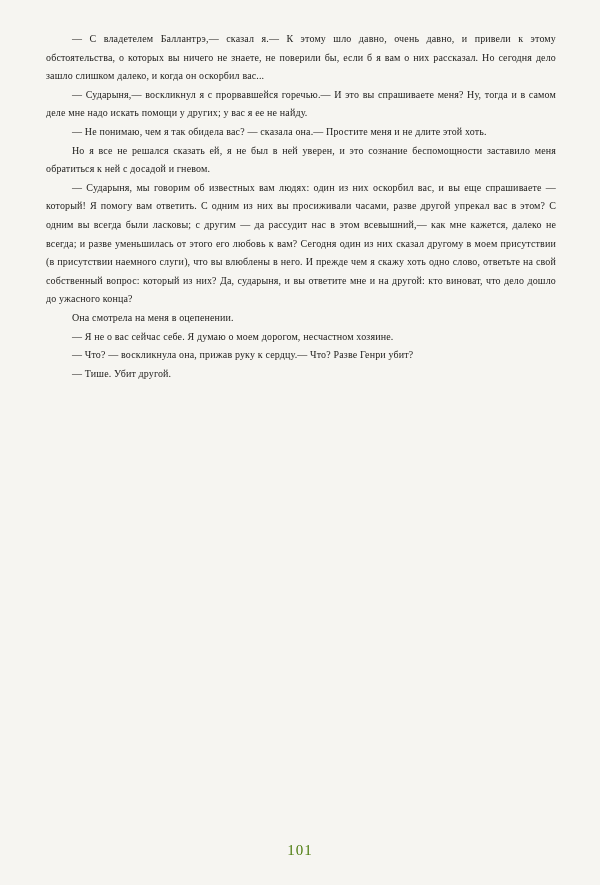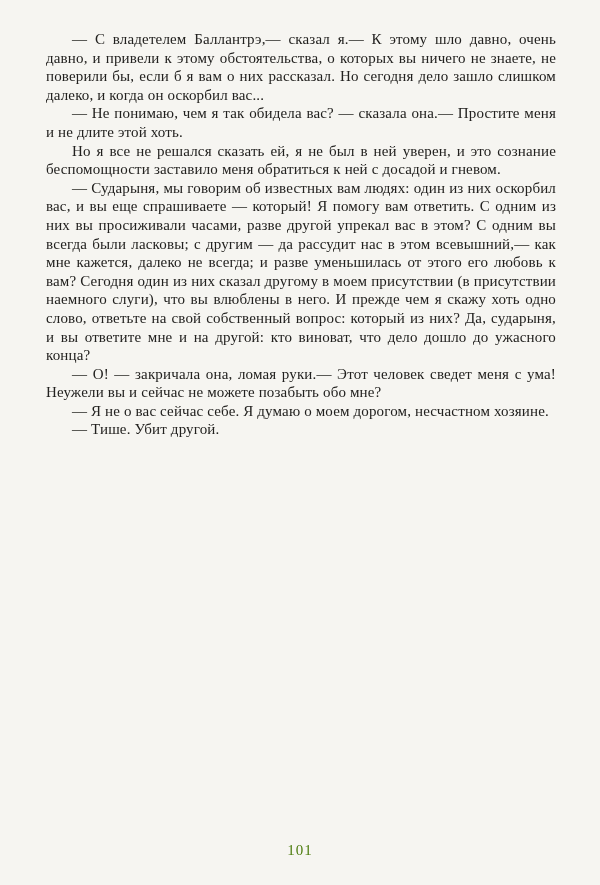--- a/index.html
+++ b/index.html
@@ -13,21 +13,21 @@
     height: 885px;
     margin: 0 auto;
     background: #f6f5f1;
     box-sizing: border-box;
     padding: 30px 44px 0 46px;
     font-family: "Liberation Serif", "DejaVu Serif", serif;
     color: #22211f;
     overflow: hidden;
   }
   .text-block {
-    font-size: 15px;
+    font-size: 10px;
     line-height: 18.6px;
     text-align: justify;
     letter-spacing: 0.15px;
   }
   .text-block p {
     margin: 0;
     padding: 0;
     text-indent: 26px;
   }
   .page-number {
@@ -40,21 +40,23 @@
     letter-spacing: 1px;
     color: #4d7c0f;
   }
 </style>
 </head>
 <body>
 
 <div class="page">
   <div class="text-block">
     <p>— С владетелем Баллантрэ,— сказал я.— К этому шло давно, очень давно, и привели к этому обстоятельства, о которых вы ничего не знаете, не поверили бы, если б я вам о них рассказал. Но сегодня дело зашло слишком далеко, и когда он оскорбил вас...</p>
+    <p>— Сударыня,— воскликнул я с прорвавшейся горечью.— И это вы спрашиваете меня? Ну, тогда и в самом деле мне надо искать помощи у других; у вас я ее не найду.</p>
     <p>— Не понимаю, чем я так обидела вас? — сказала она.— Простите меня и не длите этой хоть.</p>
     <p>Но я все не решался сказать ей, я не был в ней уверен, и это сознание беспомощности заставило меня обратиться к ней с досадой и гневом.</p>
     <p>— Сударыня, мы говорим об известных вам людях: один из них оскорбил вас, и вы еще спрашиваете — который! Я помогу вам ответить. С одним из них вы просиживали часами, разве другой упрекал вас в этом? С одним вы всегда были ласковы; с другим — да рассудит нас в этом всевышний,— как мне кажется, далеко не всегда; и разве уменьшилась от этого его любовь к вам? Сегодня один из них сказал другому в моем присутствии (в присутствии наемного слуги), что вы влюблены в него. И прежде чем я скажу хоть одно слово, ответьте на свой собственный вопрос: который из них? Да, сударыня, и вы ответите мне и на другой: кто виноват, что дело дошло до ужасного конца?</p>
-    <p>— О! — закричала она, ломая руки.— Этот человек сведет меня с ума! Неужели вы и сейчас не можете позабыть обо мне?</p>
+    <p>Она смотрела на меня в оцепенении.</p>
     <p>— Я не о вас сейчас себе. Я думаю о моем дорогом, несчастном хозяине.</p>
+    <p>— Что? — воскликнула она, прижав руку к сердцу.— Что? Разве Генри убит?</p>
     <p>— Тише. Убит другой.</p>
   </div>
   <div class="page-number">101</div>
 </div>
 
 </body></html>

